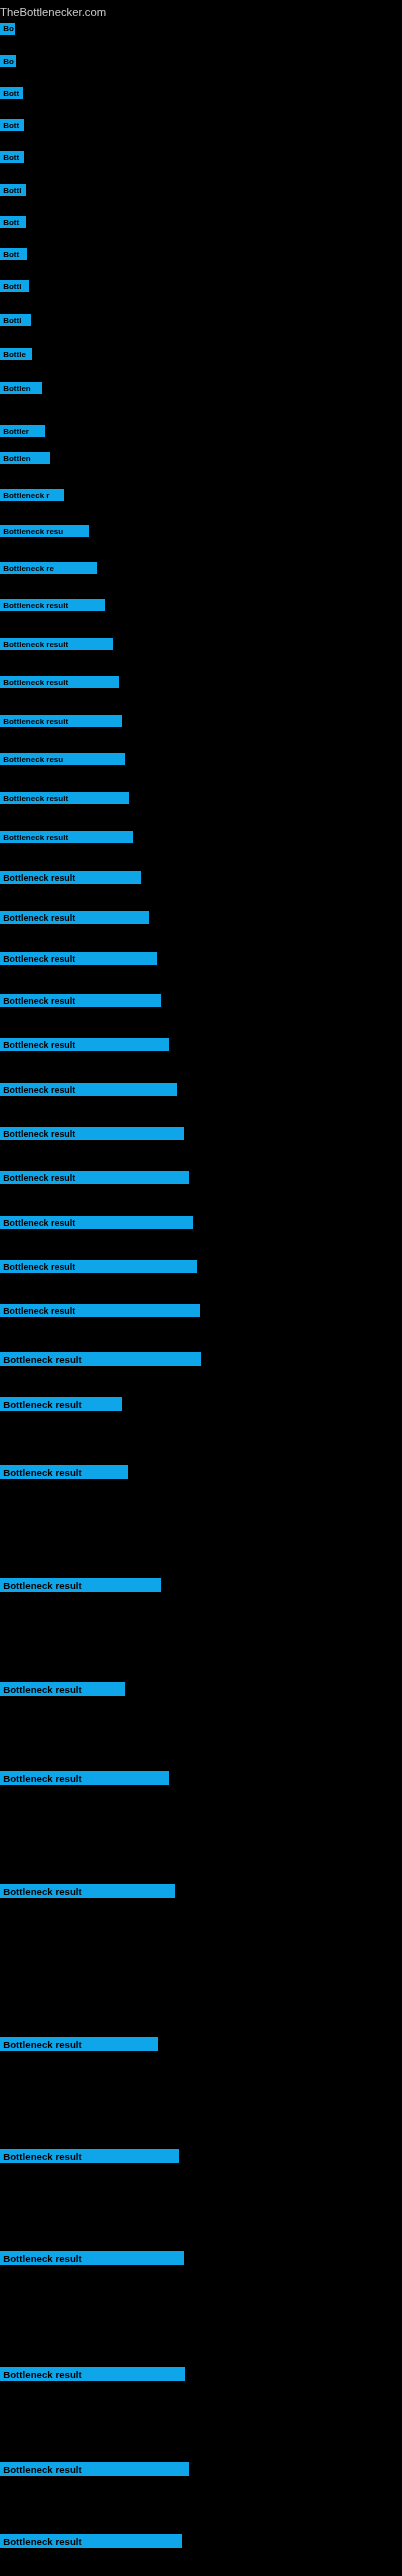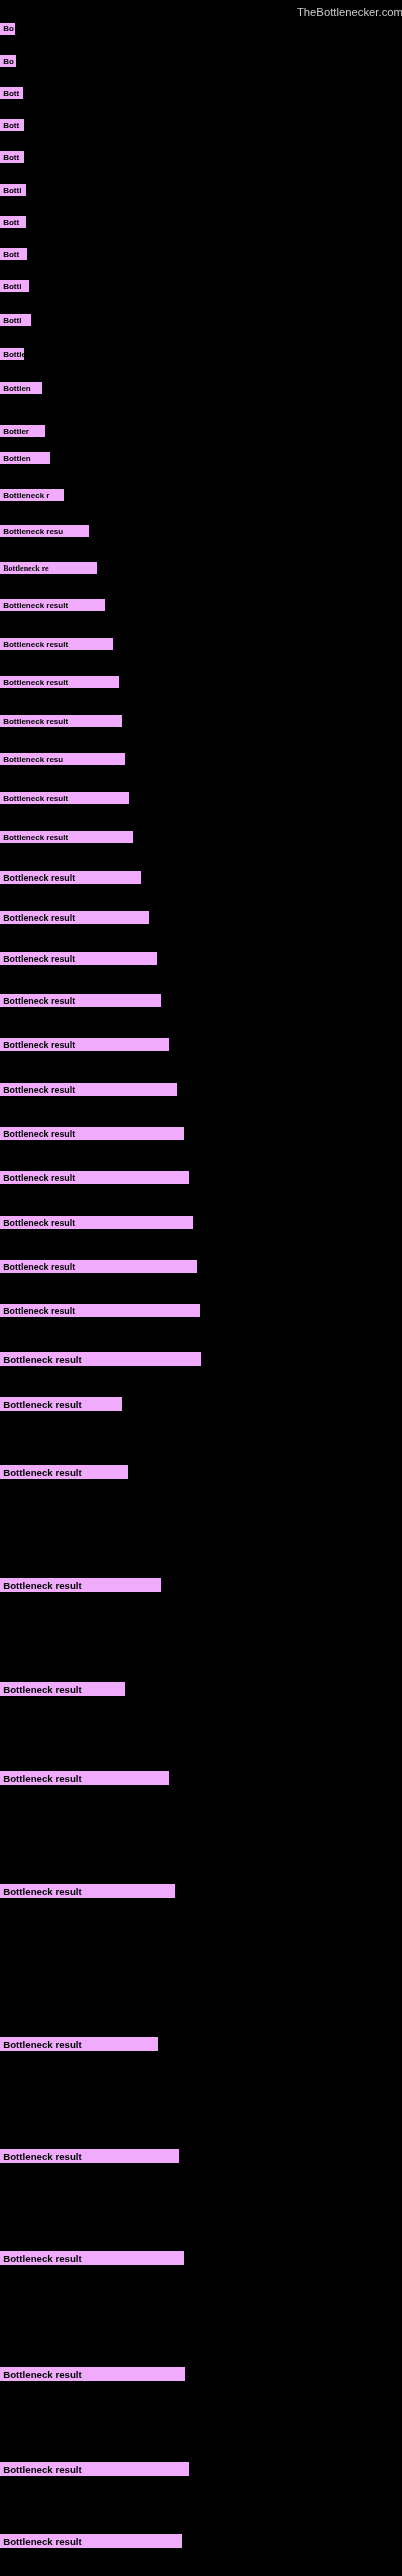--- a/index.html
+++ b/index.html
@@ -10,34 +10,34 @@
     body {
       background-color: #000;
       width: 403px;
       min-height: 2576px;
       font-family: Arial, sans-serif;
       position: relative;
     }
     .site-title {
       color: #ccc;
       font-size: 11.3px;
-      text-align: right;
+      text-align: left;
       padding: 6.4px 0 3.2px 0;
       position: absolute;
       top: 0;
       left: 0;
       right: 0;
     }
     .bar-container {
       position: absolute;
       left: 0;
     }
     .bar-label {
       display: inline-block;
-      background-color: #f0abfc;
+      background-color: #0ea5e9;
       color: #000;
       font-size: 8.9px;
       font-weight: bold;
       padding: 1.6px 3.2px;
       white-space: nowrap;
       overflow: hidden;
     }
   </style>
 </head>
 <body>
@@ -48,27 +48,27 @@
     <div class="bar-container" style="top: 22.5px; left: 0px;"><span class="bar-label" style="width: 14.5px; font-size: 8px;">Bo</span></div>
     <div class="bar-container" style="top: 55px; left: 0px;"><span class="bar-label" style="width: 16px; font-size: 8px;">Bo</span></div>
     <div class="bar-container" style="top: 87px; left: 0px;"><span class="bar-label" style="width: 22.5px; font-size: 8px;">Bott</span></div>
     <div class="bar-container" style="top: 119px; left: 0px;"><span class="bar-label" style="width: 24px; font-size: 8px;">Bott</span></div>
     <div class="bar-container" style="top: 151px; left: 0px;"><span class="bar-label" style="width: 24px; font-size: 8px;">Bott</span></div>
     <div class="bar-container" style="top: 184px; left: 0px;"><span class="bar-label" style="width: 26px; font-size: 8px;">Bottl</span></div>
     <div class="bar-container" style="top: 216px; left: 0px;"><span class="bar-label" style="width: 26px; font-size: 8px;">Bott</span></div>
     <div class="bar-container" style="top: 248px; left: 0px;"><span class="bar-label" style="width: 27px; font-size: 8px;">Bott</span></div>
     <div class="bar-container" style="top: 280px; left: 0px;"><span class="bar-label" style="width: 29px; font-size: 8px;">Bottl</span></div>
     <div class="bar-container" style="top: 314px; left: 0px;"><span class="bar-label" style="width: 31px; font-size: 8px;">Bottl</span></div>
-    <div class="bar-container" style="top: 348px; left: 0px;"><span class="bar-label" style="width: 24px; font-size: 8px;">Bottle</span></div>
+    <div class="bar-container" style="top: 348px; left: 0px;"><span class="bar-label" style="width: 32px; font-size: 8px;">Bottle</span></div>
     <div class="bar-container" style="top: 382px; left: 0px;"><span class="bar-label" style="width: 42px; font-size: 8px;">Bottlen</span></div>
     <div class="bar-container" style="top: 417px; left: 0px; margin-top: 8px;"><span class="bar-label" style="width: 45px; font-size: 8px;">Bottler</span></div>
     <div class="bar-container" style="top: 452px; left: 0px;"><span class="bar-label" style="width: 50px; font-size: 8px;">Bottlen</span></div>
     <div class="bar-container" style="top: 489px; left: 0px;"><span class="bar-label" style="width: 64px; font-size: 8px;">Bottleneck r</span></div>
     <div class="bar-container" style="top: 525px; left: 0px;"><span class="bar-label" style="width: 89px; font-size: 8px;">Bottleneck resu</span></div>
-    <div class="bar-container" style="top: 562px; left: 0px; font-family: Liberation Serif, serif;"><span class="bar-label" style="width: 97px; font-size: 8px;">Bottleneck re</span></div>
+    <div class="bar-container" style="top: 562px; left: 0px;"><span class="bar-label" style="width: 97px; font-size: 8px;">Bottleneck re</span></div>
     <div class="bar-container" style="top: 599px; left: 0px;"><span class="bar-label" style="width: 105px; font-size: 8px;">Bottleneck result</span></div>
     <div class="bar-container" style="top: 638px; left: 0px;"><span class="bar-label" style="width: 113px; font-size: 8px;">Bottleneck result</span></div>
     <div class="bar-container" style="top: 676px; left: 0px;"><span class="bar-label" style="width: 119px; font-size: 8px;">Bottleneck result</span></div>
     <div class="bar-container" style="top: 715px; left: 0px;"><span class="bar-label" style="width: 122px; font-size: 8px;">Bottleneck result</span></div>
     <div class="bar-container" style="top: 753px; left: 0px;"><span class="bar-label" style="width: 125px; font-size: 8px;">Bottleneck resu</span></div>
     <div class="bar-container" style="top: 792px; left: 0px;"><span class="bar-label" style="width: 129px; font-size: 8px;">Bottleneck result</span></div>
     <div class="bar-container" style="top: 831px; left: 0px;"><span class="bar-label" style="width: 133px; font-size: 8px;">Bottleneck result</span></div>
     <div class="bar-container" style="top: 871px; left: 0px;"><span class="bar-label" style="width: 141px; font-size: 8.9px;">Bottleneck result</span></div>
     <div class="bar-container" style="top: 911px; left: 0px;"><span class="bar-label" style="width: 149px; font-size: 8.9px;">Bottleneck result</span></div>
     <div class="bar-container" style="top: 952px; left: 0px;"><span class="bar-label" style="width: 157px; font-size: 8.9px;">Bottleneck result</span></div>

